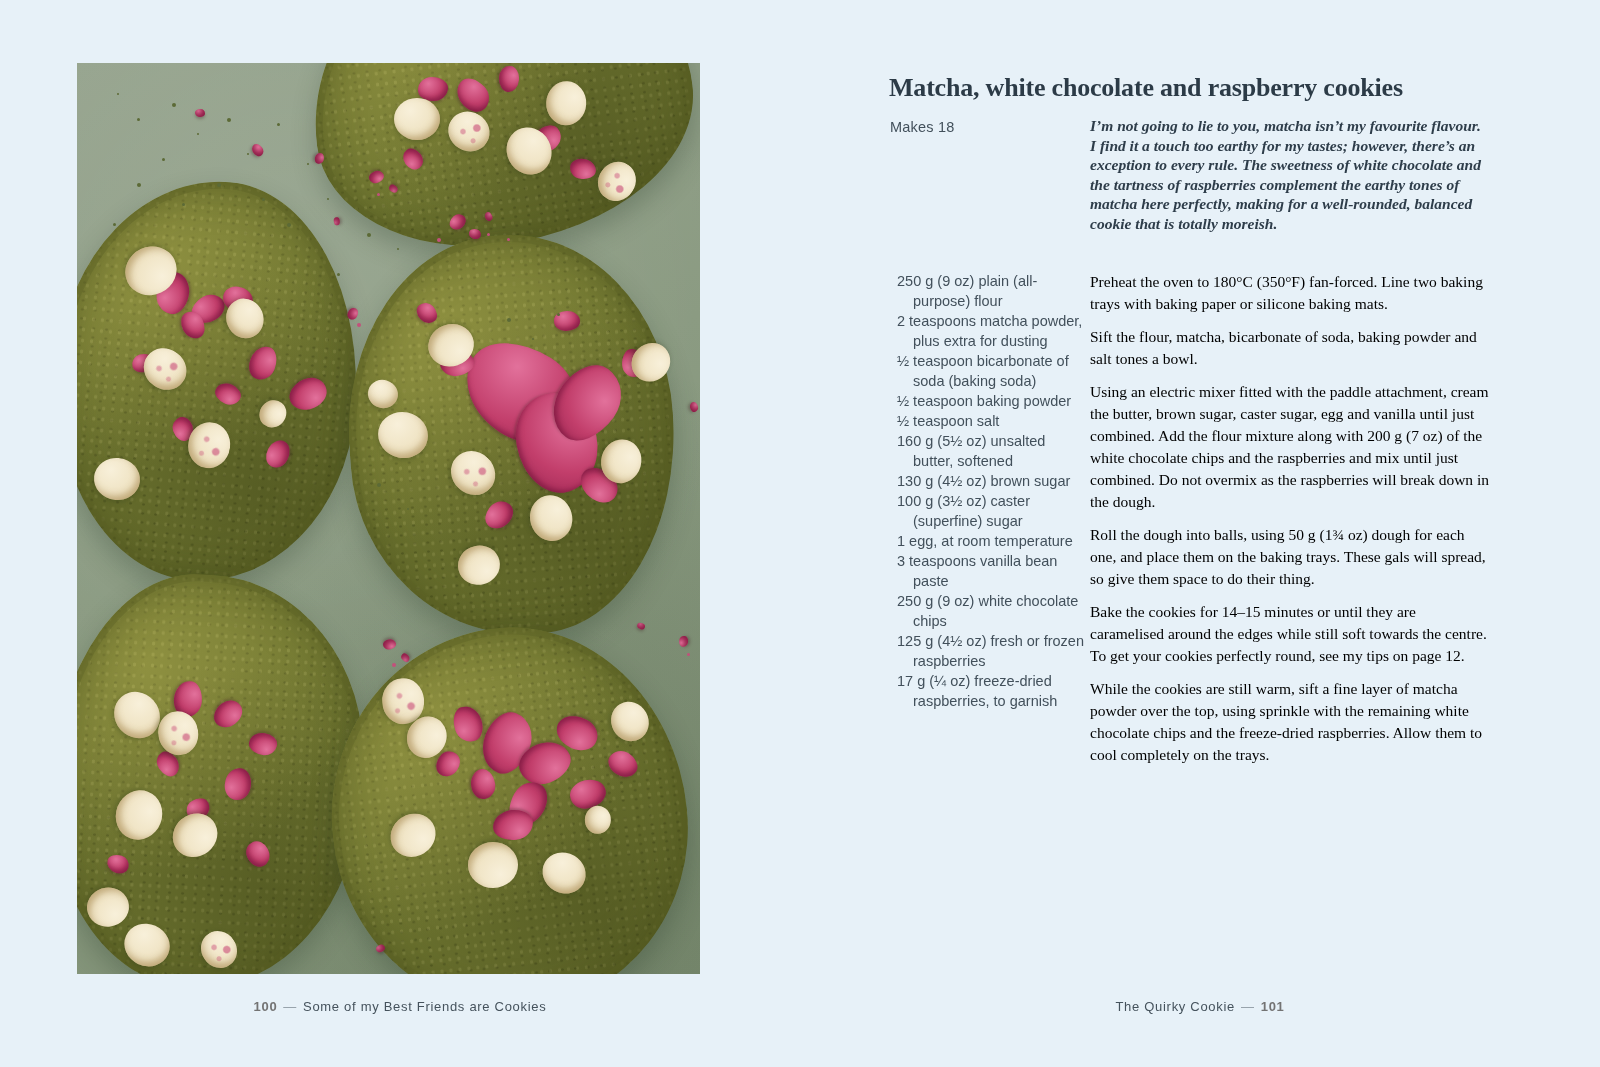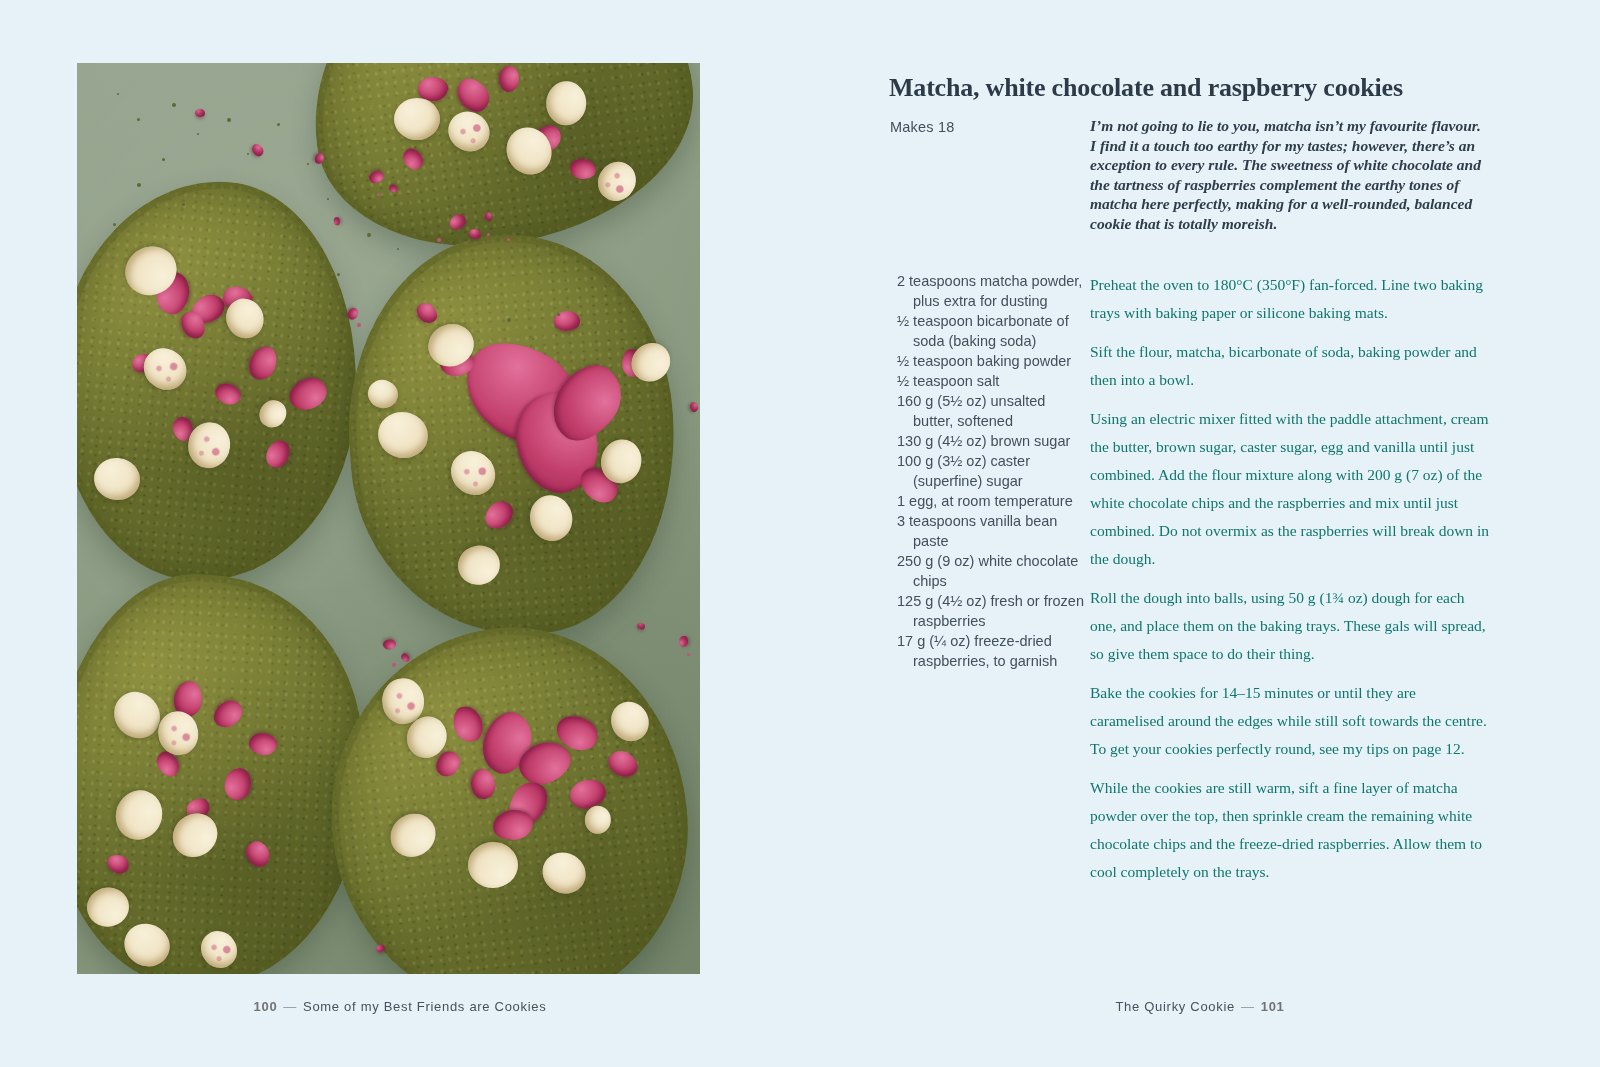--- a/index.html
+++ b/index.html
@@ -72,21 +72,21 @@
   }
   .ingredients{
     position:absolute;left:897px;top:271px;width:192px;
     margin:0;padding:0;list-style:none;
     font-size:14.5px;line-height:20px;color:#42505b;
   }
   .ingredients > div{ text-indent:-16px;padding-left:16px; }
   .method{
     position:absolute;left:1090px;top:271px;width:400px;
     font-family:"Liberation Serif", serif;
-    font-size:15.5px;line-height:28px;color:#0f766e;
+    font-size:15.5px;line-height:22px;color:#000000;
   }
   .method > div{ margin:0 0 11px 0; }
 
   
   .footer{
     position:absolute;top:999px;height:18px;
     font-size:13px;letter-spacing:.7px;color:#45525c;
     white-space:nowrap;text-align:center;
   }
   .footer-left{left:0;width:800px;}
@@ -230,41 +230,42 @@
       <div class="speck pink" style="left: 430px; top: 175px; width: 3px; height: 3px;"></div>
     </div>
 
   <h1 class="title">Matcha, white chocolate and raspberry cookies</h1>
 
   <div class="makes">Makes 18</div>
 
   <div class="intro">I’m not going to lie to you, matcha isn’t my favourite flavour. I find it a touch too earthy for my tastes; however, there’s an exception to every rule. The sweetness of white chocolate and the tartness of raspberries complement the earthy tones of matcha here perfectly, making for a well-rounded, balanced cookie that is totally moreish.</div>
 
   <div class="ingredients">
+      <div>250 g (9 oz) plain (all-purpose) flour</div>
       <div>2 teaspoons matcha powder, plus extra for dusting</div>
       <div>½ teaspoon bicarbonate of soda (baking soda)</div>
       <div>½ teaspoon baking powder</div>
       <div>½ teaspoon salt</div>
       <div>160 g (5½ oz) unsalted butter, softened</div>
       <div>130 g (4½ oz) brown sugar</div>
       <div>100 g (3½ oz) caster (superfine) sugar</div>
       <div>1 egg, at room temperature</div>
       <div>3 teaspoons vanilla bean paste</div>
       <div>250 g (9 oz) white chocolate chips</div>
       <div>125 g (4½ oz) fresh or frozen raspberries</div>
       <div>17 g (¼ oz) freeze-dried raspberries, to garnish</div>
     </div>
 
   <div class="method">
       <div>Preheat the oven to 180°C (350°F) fan-forced. Line two baking trays with baking paper or silicone baking mats.</div>
-      <div>Sift the flour, matcha, bicarbonate of soda, baking powder and then into a bowl.</div>
+      <div>Sift the flour, matcha, bicarbonate of soda, baking powder and salt tones a bowl.</div>
       <div>Using an electric mixer fitted with the paddle attachment, cream the butter, brown sugar, caster sugar, egg and vanilla until just combined. Add the flour mixture along with 200 g (7 oz) of the white chocolate chips and the raspberries and mix until just combined. Do not overmix as the raspberries will break down in the dough.</div>
       <div>Roll the dough into balls, using 50 g (1¾ oz) dough for each one, and place them on the baking trays. These gals will spread, so give them space to do their thing.</div>
       <div>Bake the cookies for 14–15 minutes or until they are caramelised around the edges while still soft towards the centre. To get your cookies perfectly round, see my tips on page 12.</div>
-      <div>While the cookies are still warm, sift a fine layer of matcha powder over the top, then sprinkle cream the remaining white chocolate chips and the freeze-dried raspberries. Allow them to cool completely on the trays.</div>
+      <div>While the cookies are still warm, sift a fine layer of matcha powder over the top, using sprinkle with the remaining white chocolate chips and the freeze-dried raspberries. Allow them to cool completely on the trays.</div>
     </div>
 
   <div class="footer footer-left">
     <span class="pg">100</span><span class="dash">—</span><span>Some of my Best Friends are Cookies</span>
   </div>
   <div class="footer footer-right">
     <span>The Quirky Cookie</span><span class="dash">—</span><span class="pg">101</span>
   </div>
 
 </div>

